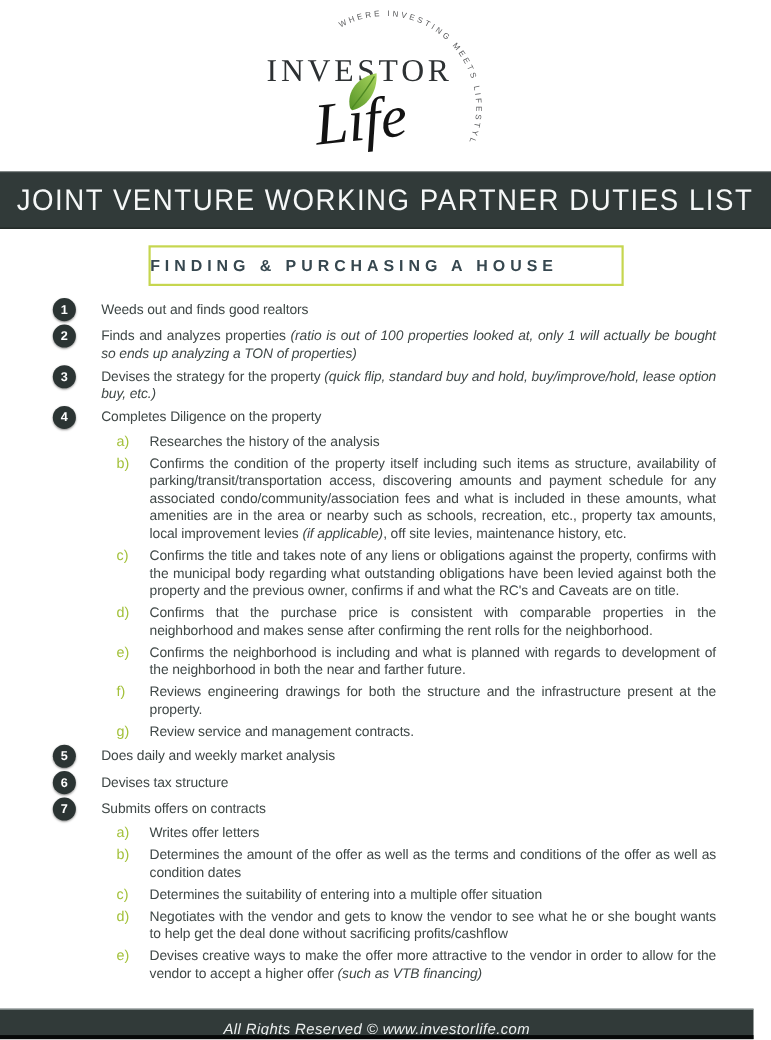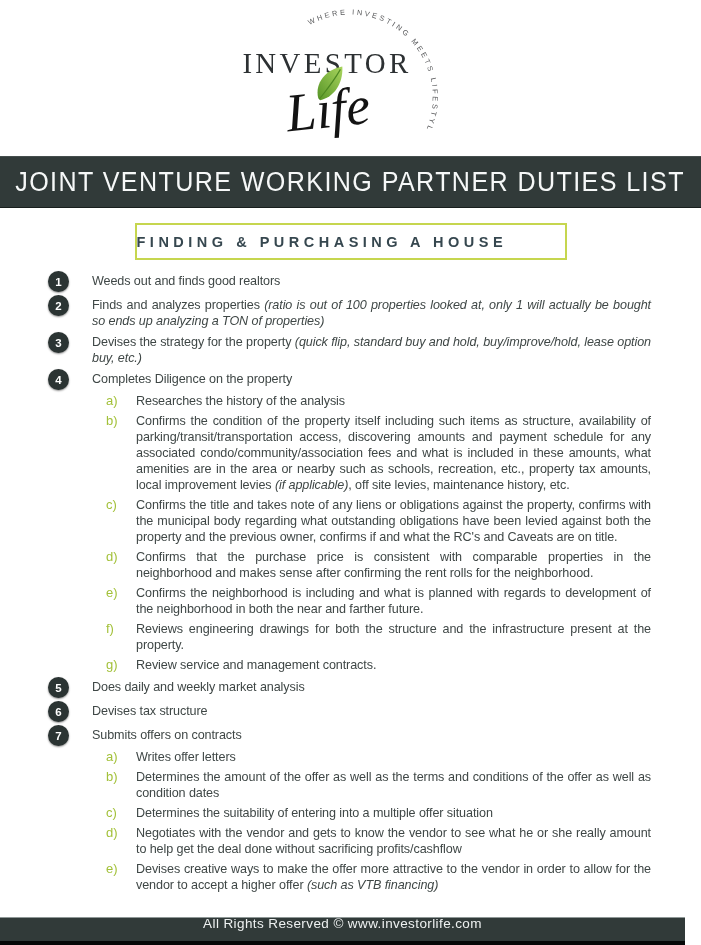--- a/index.html
+++ b/index.html
@@ -44,21 +44,21 @@
   .alpha .marker{color:var(--accent-green);font-size:13px;line-height:16px;}
   .text{
     font-size:12.6px;line-height:16px;color:var(--body-text);
     text-align:justify;text-justify:inter-word;letter-spacing:-0.1px;
   }
   .num .text{padding-top:2px;}
   .it{font-style:italic;}
   
   .footer{
     position:absolute;left:0;right:16px;bottom:0;height:27px;background:var(--charcoal);
-    border-top:1px solid #8f9897;display:flex;align-items:flex-start;justify-content:center;
+    border-top:1px solid #8f9897;display:flex;align-items:flex-end;justify-content:center;font-style:italic;
   }
   .footer::after{content:"";position:absolute;left:0;right:0;bottom:0;height:4px;background:var(--footer-strip);}
   .footer span{position:relative;top:-2px;color:#eef1f1;font-size:13.5px;letter-spacing:.4px;}
 </style>
 </head>
 <body>
 
 <div class="page" style="--charcoal: #313a39; --badge: #2b3433; --body-text: #3f4746; --accent-green: #a3c13a; --box-border: #c6d64f; --heading-text: #36474f; --footer-strip: #060808;">
 
   <div class="logo-wrap">
@@ -152,21 +152,21 @@
       <div class="row alpha">
         <span class="marker">b)</span>
         <div class="text"><span>Determines the amount of the offer as well as the terms and conditions of the offer as well as condition dates</span></div>
       </div>
       <div class="row alpha">
         <span class="marker">c)</span>
         <div class="text"><span>Determines the suitability of entering into a multiple offer situation</span></div>
       </div>
       <div class="row alpha">
         <span class="marker">d)</span>
-        <div class="text"><span>Negotiates with the vendor and gets to know the vendor to see what he or she really amount to help get the deal done without sacrificing profits/cashflow</span></div>
+        <div class="text"><span>Negotiates with the vendor and gets to know the vendor to see what he or she bought wants to help get the deal done without sacrificing profits/cashflow</span></div>
       </div>
       <div class="row alpha">
         <span class="marker">e)</span>
         <div class="text"><span>Devises creative ways to make the offer more attractive to the vendor in order to allow for the vendor to accept a higher offer </span><span class="it">(such as VTB financing)</span></div>
       </div>
     </div>
 
   <div class="footer">
     <span>All Rights Reserved © www.investorlife.com</span>
   </div>

